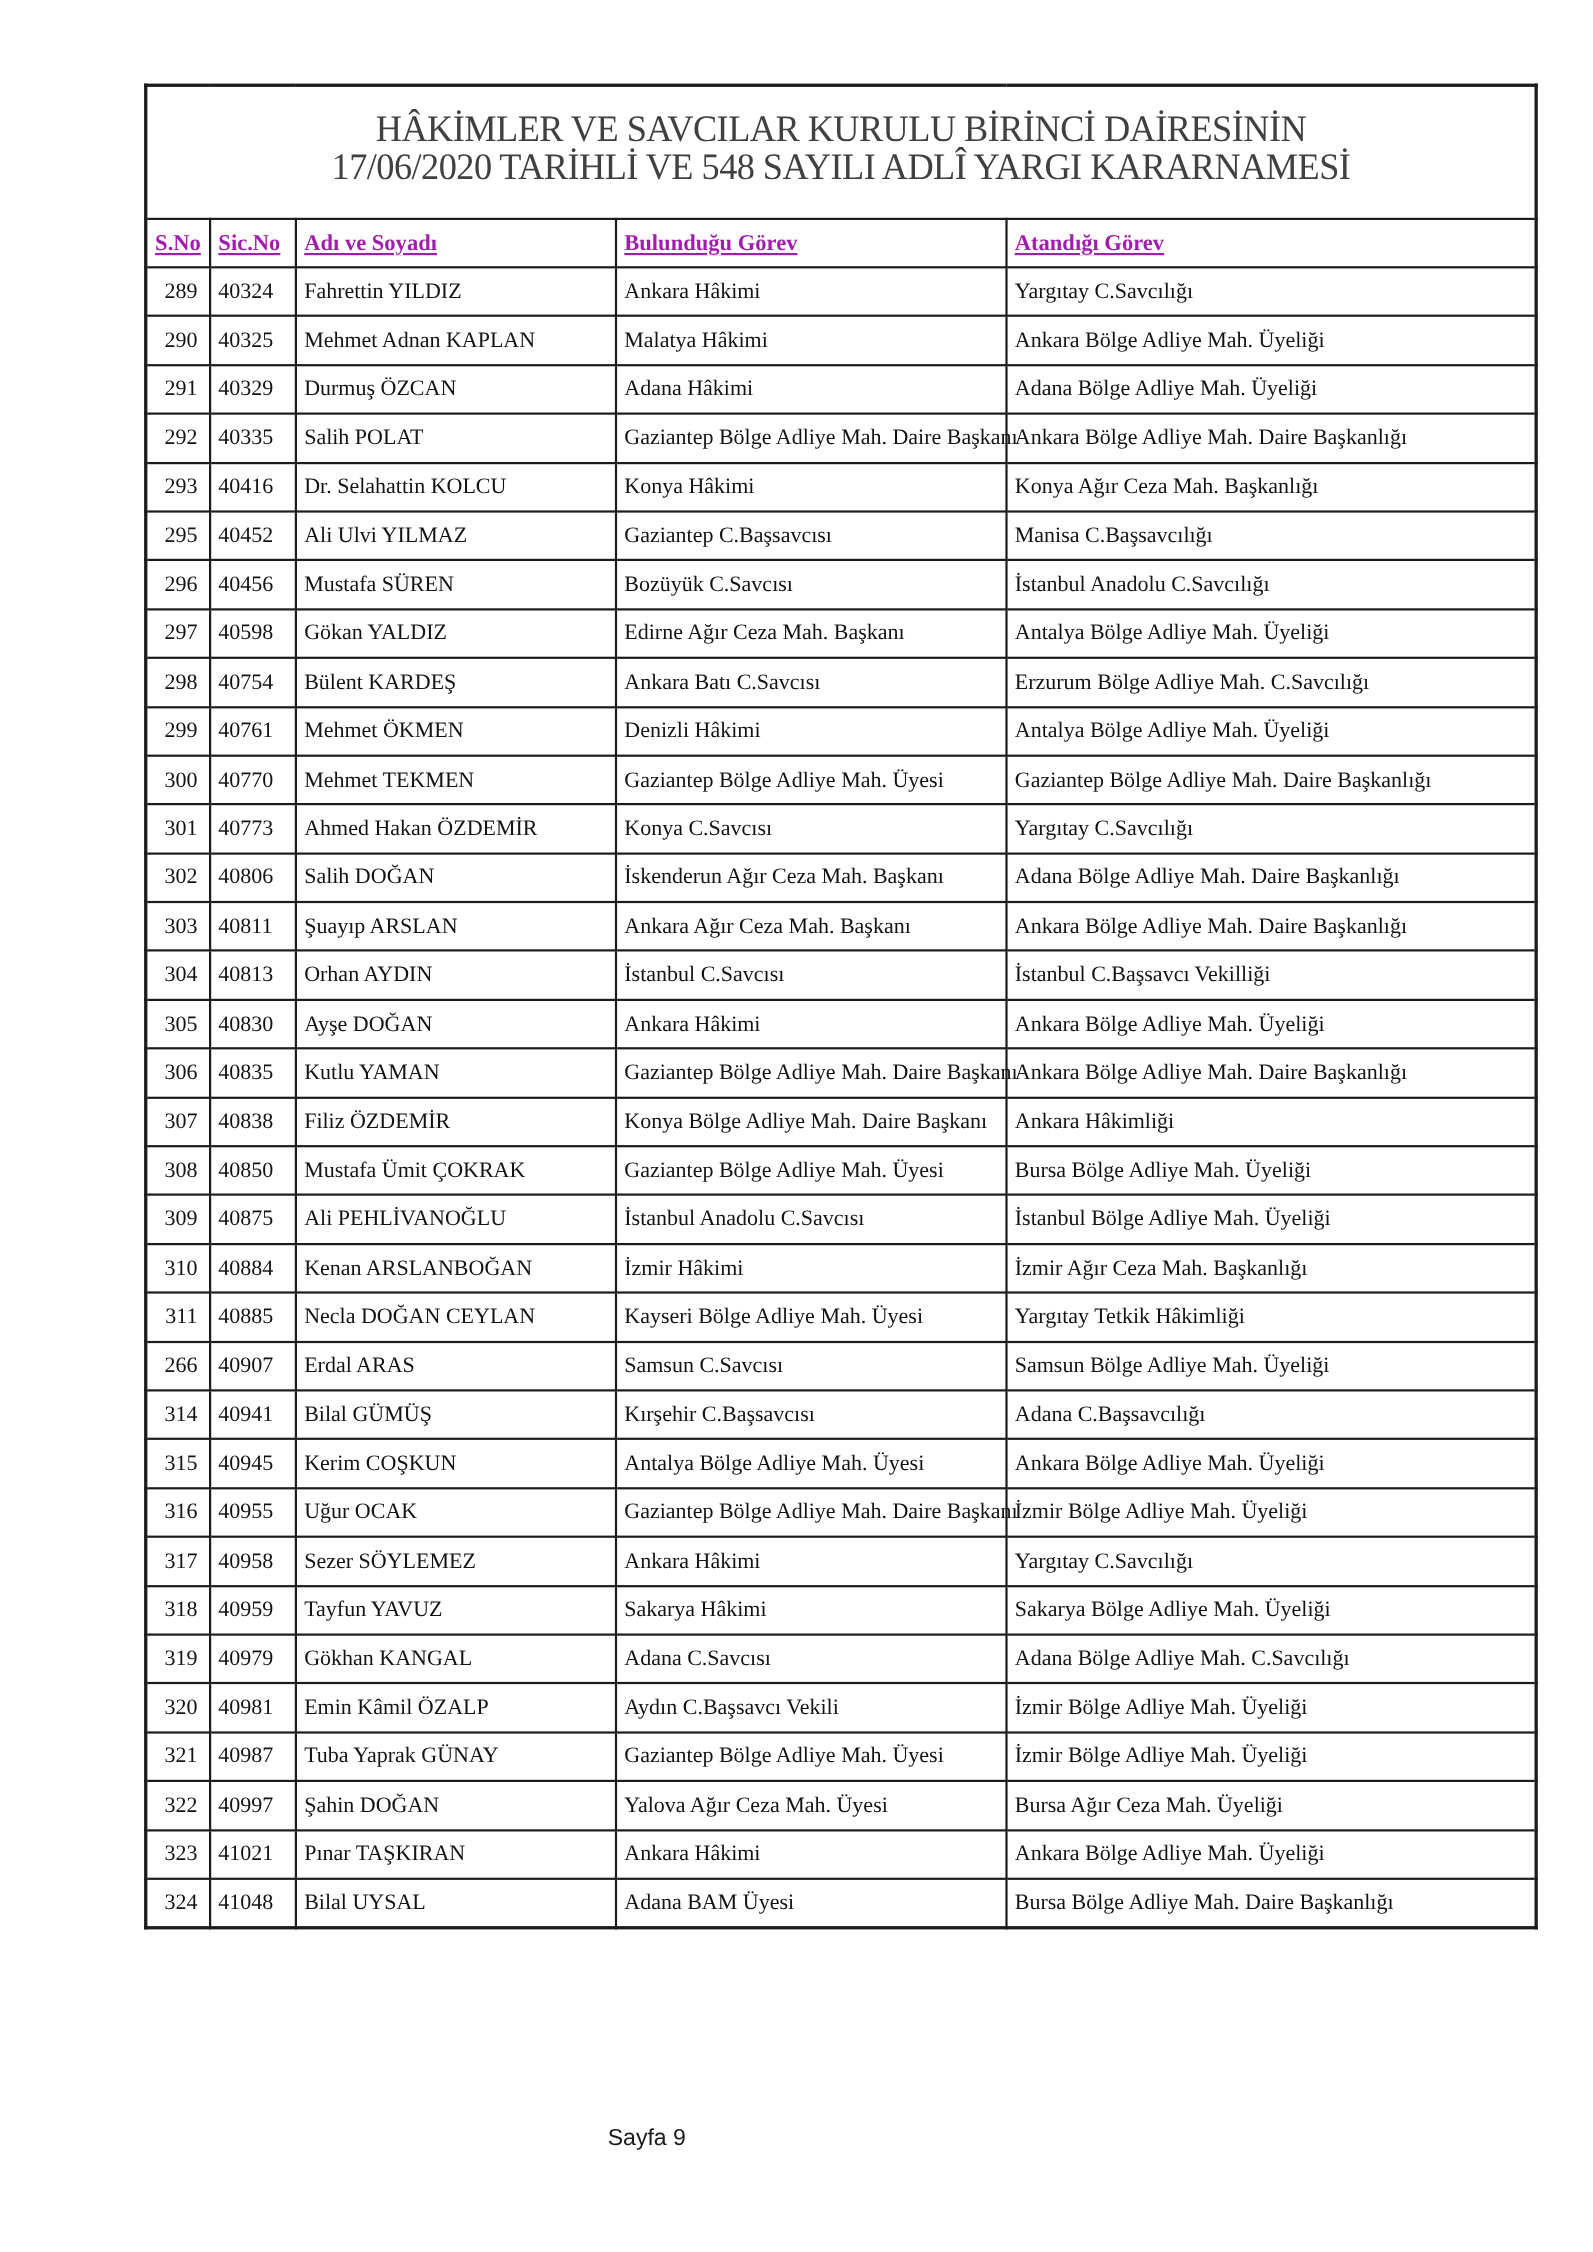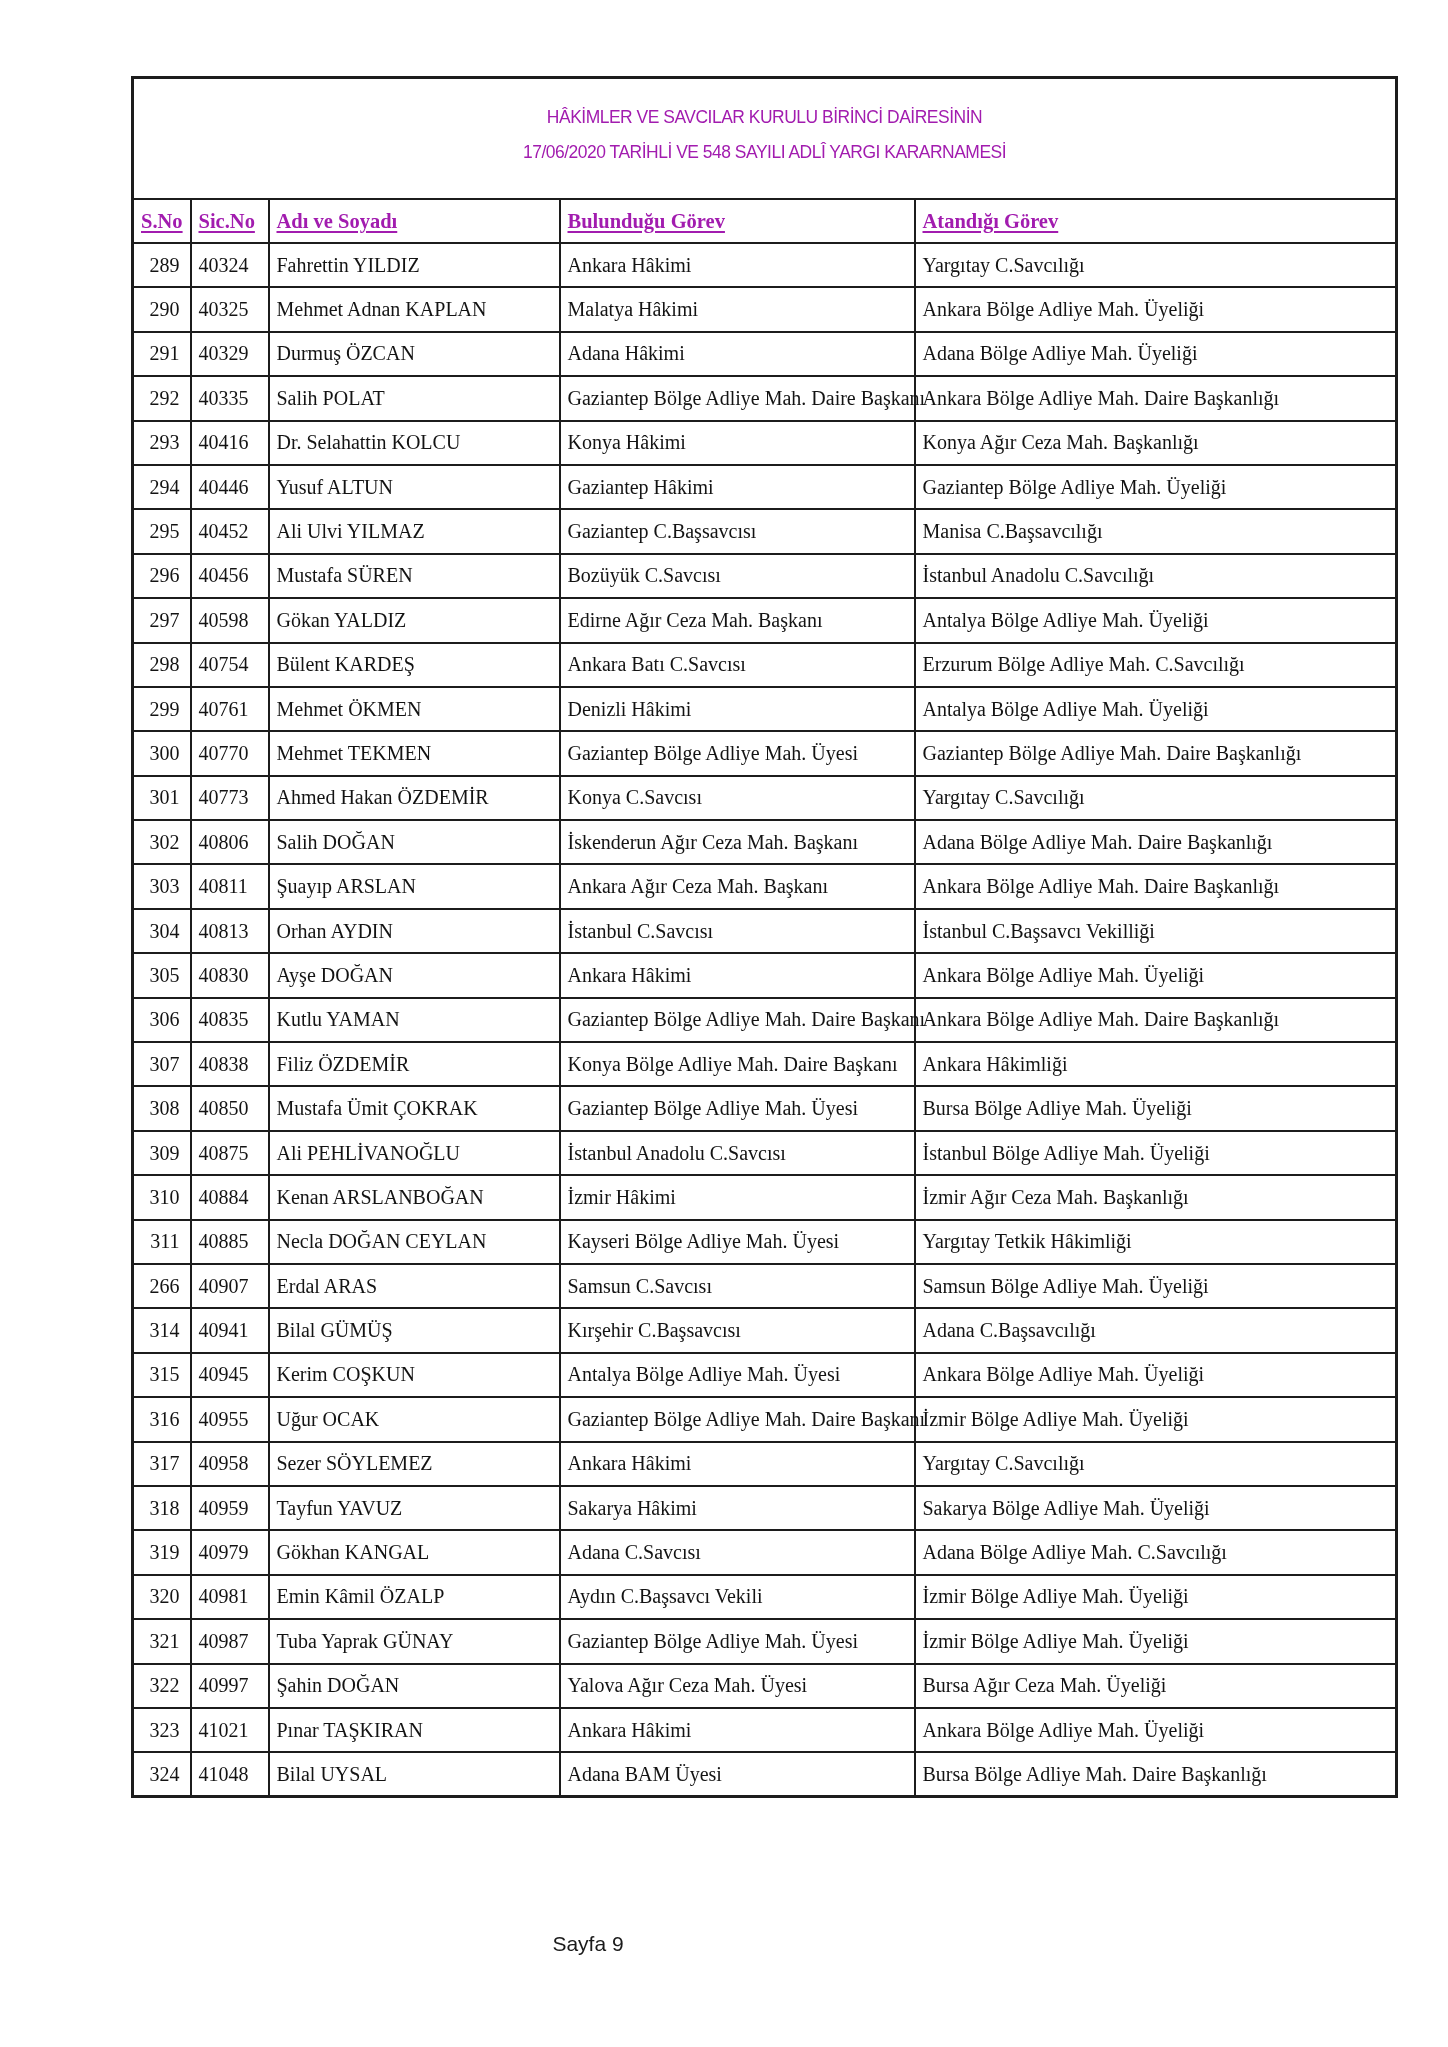--- a/index.html
+++ b/index.html
@@ -25,26 +25,26 @@
   }
   table.decree, table.decree th, table.decree td {
     border: 2px solid #1c1c1c;
   }
   table.decree { border-width: 3px; }
 
   .title-cell {
     height: 111px;
     text-align: center;
     vertical-align: middle;
-    font-family: Liberation Sans, sans-serif;
+    font-family: Liberation Serif, serif;
     font-weight: 400;
-    font-size: 18px;
+    font-size: 34px;
     letter-spacing: -0.5px;
     line-height: 35px;
-    color: #a21caf;
+    color: #404040;
     padding: 0 10px 8px 10px;
   }
   .title-cell .tline { display: block; transform: scaleX(0.97); transform-origin: center; }
 
   thead tr.cols th {
     height: 42px;
     font-family: "Liberation Serif", serif;
     font-weight: 700;
     font-size: 20.5px;
     text-align: left;
@@ -146,27 +146,20 @@
         </tr>
 
         <tr>
           <td class="c-sno">293</td>
           <td>40416</td>
           <td>Dr. Selahattin KOLCU</td>
           <td>Konya Hâkimi</td>
           <td>Konya Ağır Ceza Mah. Başkanlığı</td>
         </tr>
 
-        <tr>
-          <td class="c-sno">294</td>
-          <td>40446</td>
-          <td>Yusuf ALTUN</td>
-          <td>Gaziantep Hâkimi</td>
-          <td>Gaziantep Bölge Adliye Mah. Üyeliği</td>
-        </tr>
 
         <tr>
           <td class="c-sno">295</td>
           <td>40452</td>
           <td>Ali Ulvi YILMAZ</td>
           <td>Gaziantep C.Başsavcısı</td>
           <td>Manisa C.Başsavcılığı</td>
         </tr>
 
         <tr>

